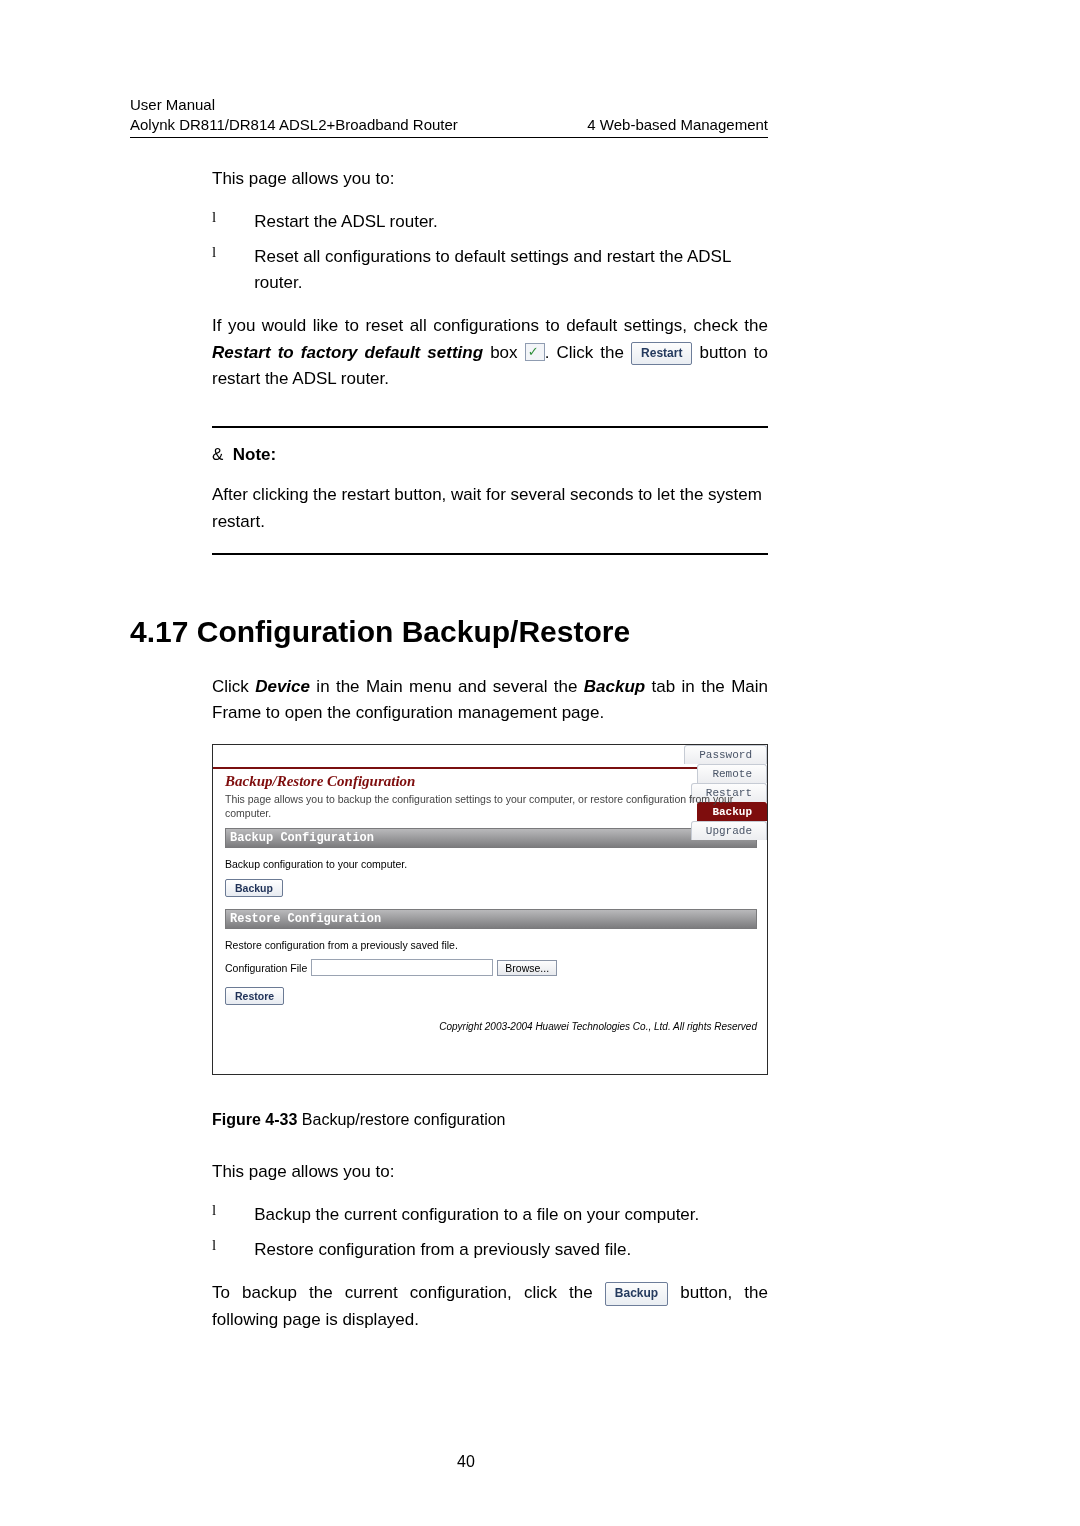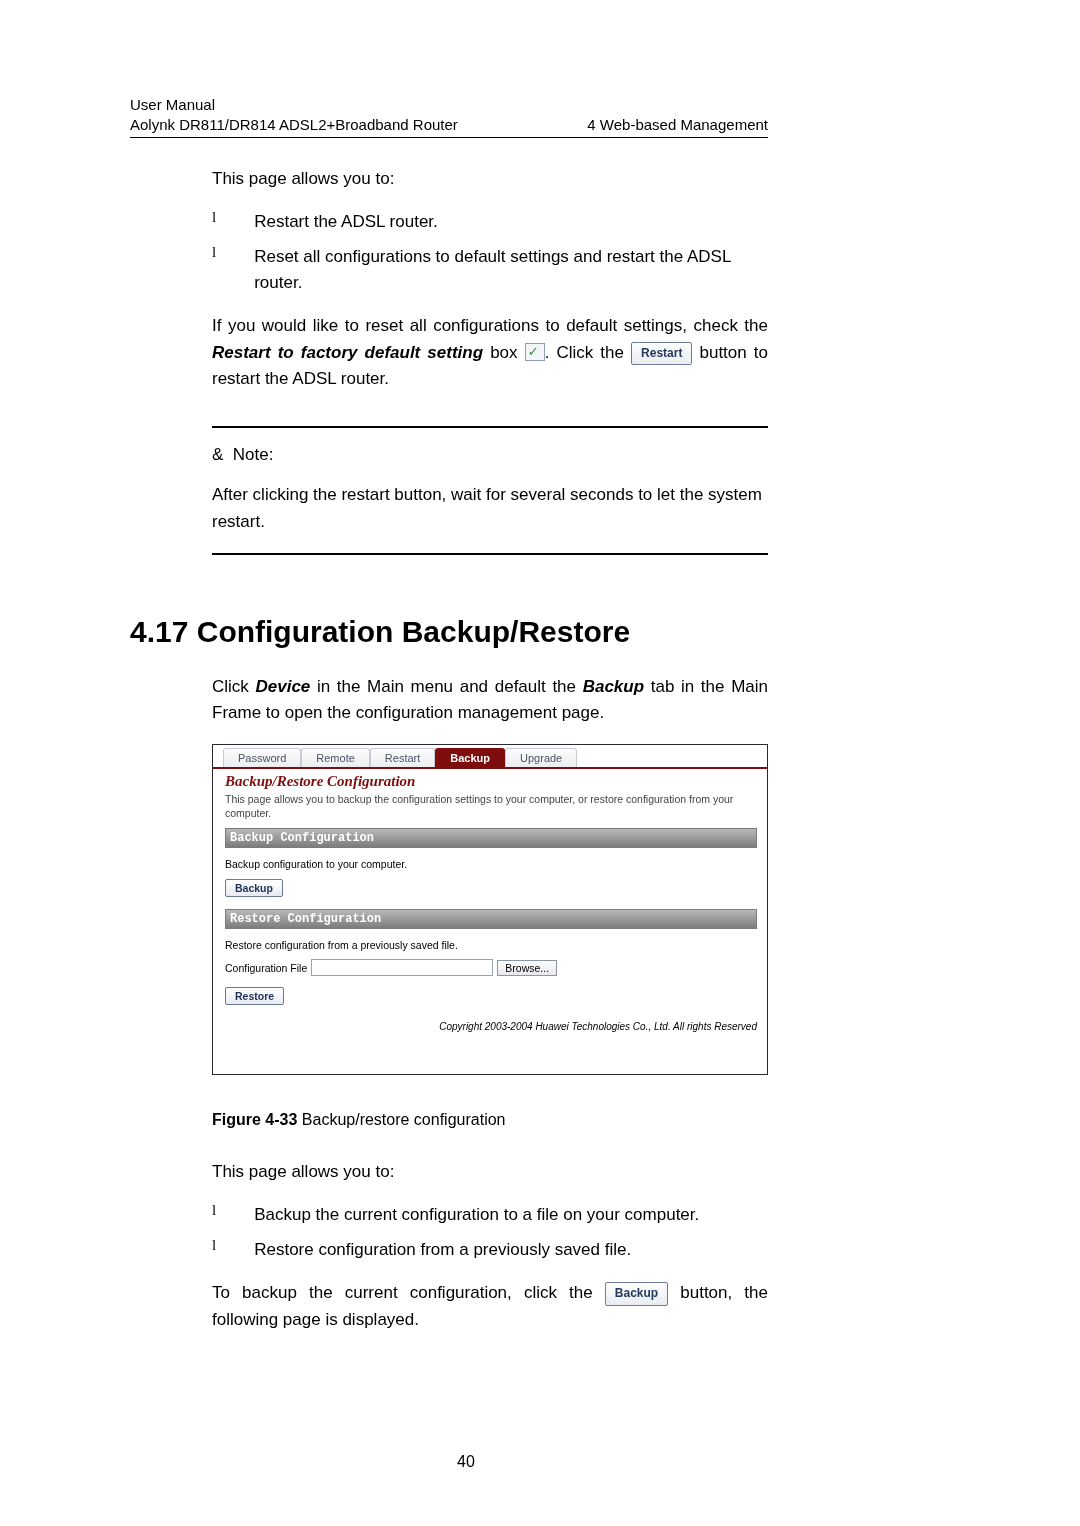--- a/index.html
+++ b/index.html
@@ -73,41 +73,42 @@
     vertical-align: 1px;
   }
   .note-rule {
     border: none;
     border-top: 2px solid #000;
     margin: 34px 0 10px 0;
   }
   .note-head {
     font-size: 17px;
   }
-  .note-head b { font-weight: normal; }
+  .note-head b { font-weight: bold; }
   .h2 {
     font-size: 30px;
     font-weight: bold;
     margin: 60px 0 25px 0;
     font-family: Arial, Helvetica, sans-serif;
   }
   
   .shot {
     border: 1px solid #2b2b2b;
     background: #fff;
     margin-top: 8px;
   }
   .tabs {
     display: flex;
     align-items: flex-end;
     height: 22px;
     border-bottom: 2px solid #7a0f0f;
     padding-left: 10px;
     gap: 0;
-    font-family: Liberation Sans, sans-serif;
+    font-family: Liberation Mono, monospace;
+    flex-direction: column;
   }
   .tab {
     font-size: 11px;
     padding: 3px 14px 3px 14px;
     border: 1px solid #c6cbd4;
     border-bottom: none;
     background: linear-gradient(#fdfdfd,#ecedf0);
     border-radius: 3px 3px 0 0;
     color: #4a5568;
     margin-right: 0px;
@@ -236,21 +237,21 @@
       <span>&amp;</span>&nbsp;&nbsp;<b>Note:</b>
     </p>
     <p class="body-text">After clicking the restart button, wait for several seconds to let the system restart.</p>
     <hr class="note-rule" style="margin-top:18px">
   </div>
 
   <h2 class="h2">4.17  Configuration Backup/Restore</h2>
 
   <div class="content-col">
     <p class="body-text just">
-      <span>Click </span><b><i>Device</i></b><span> in the Main menu and default the </span><b><i>Backup</i></b><span> tab in the Main Frame to open the configuration management page.</span>
+      <span>Click </span><b><i>Device</i></b><span> in the Main menu and several the </span><b><i>Backup</i></b><span> tab in the Main Frame to open the configuration management page.</span>
     </p>
 
     <div class="shot">
       <div class="tabs">
         <div class="tab">Password</div>
         <div class="tab">Remote</div>
         <div class="tab">Restart</div>
         <div class="tab active">Backup</div>
         <div class="tab">Upgrade</div>
       </div>

